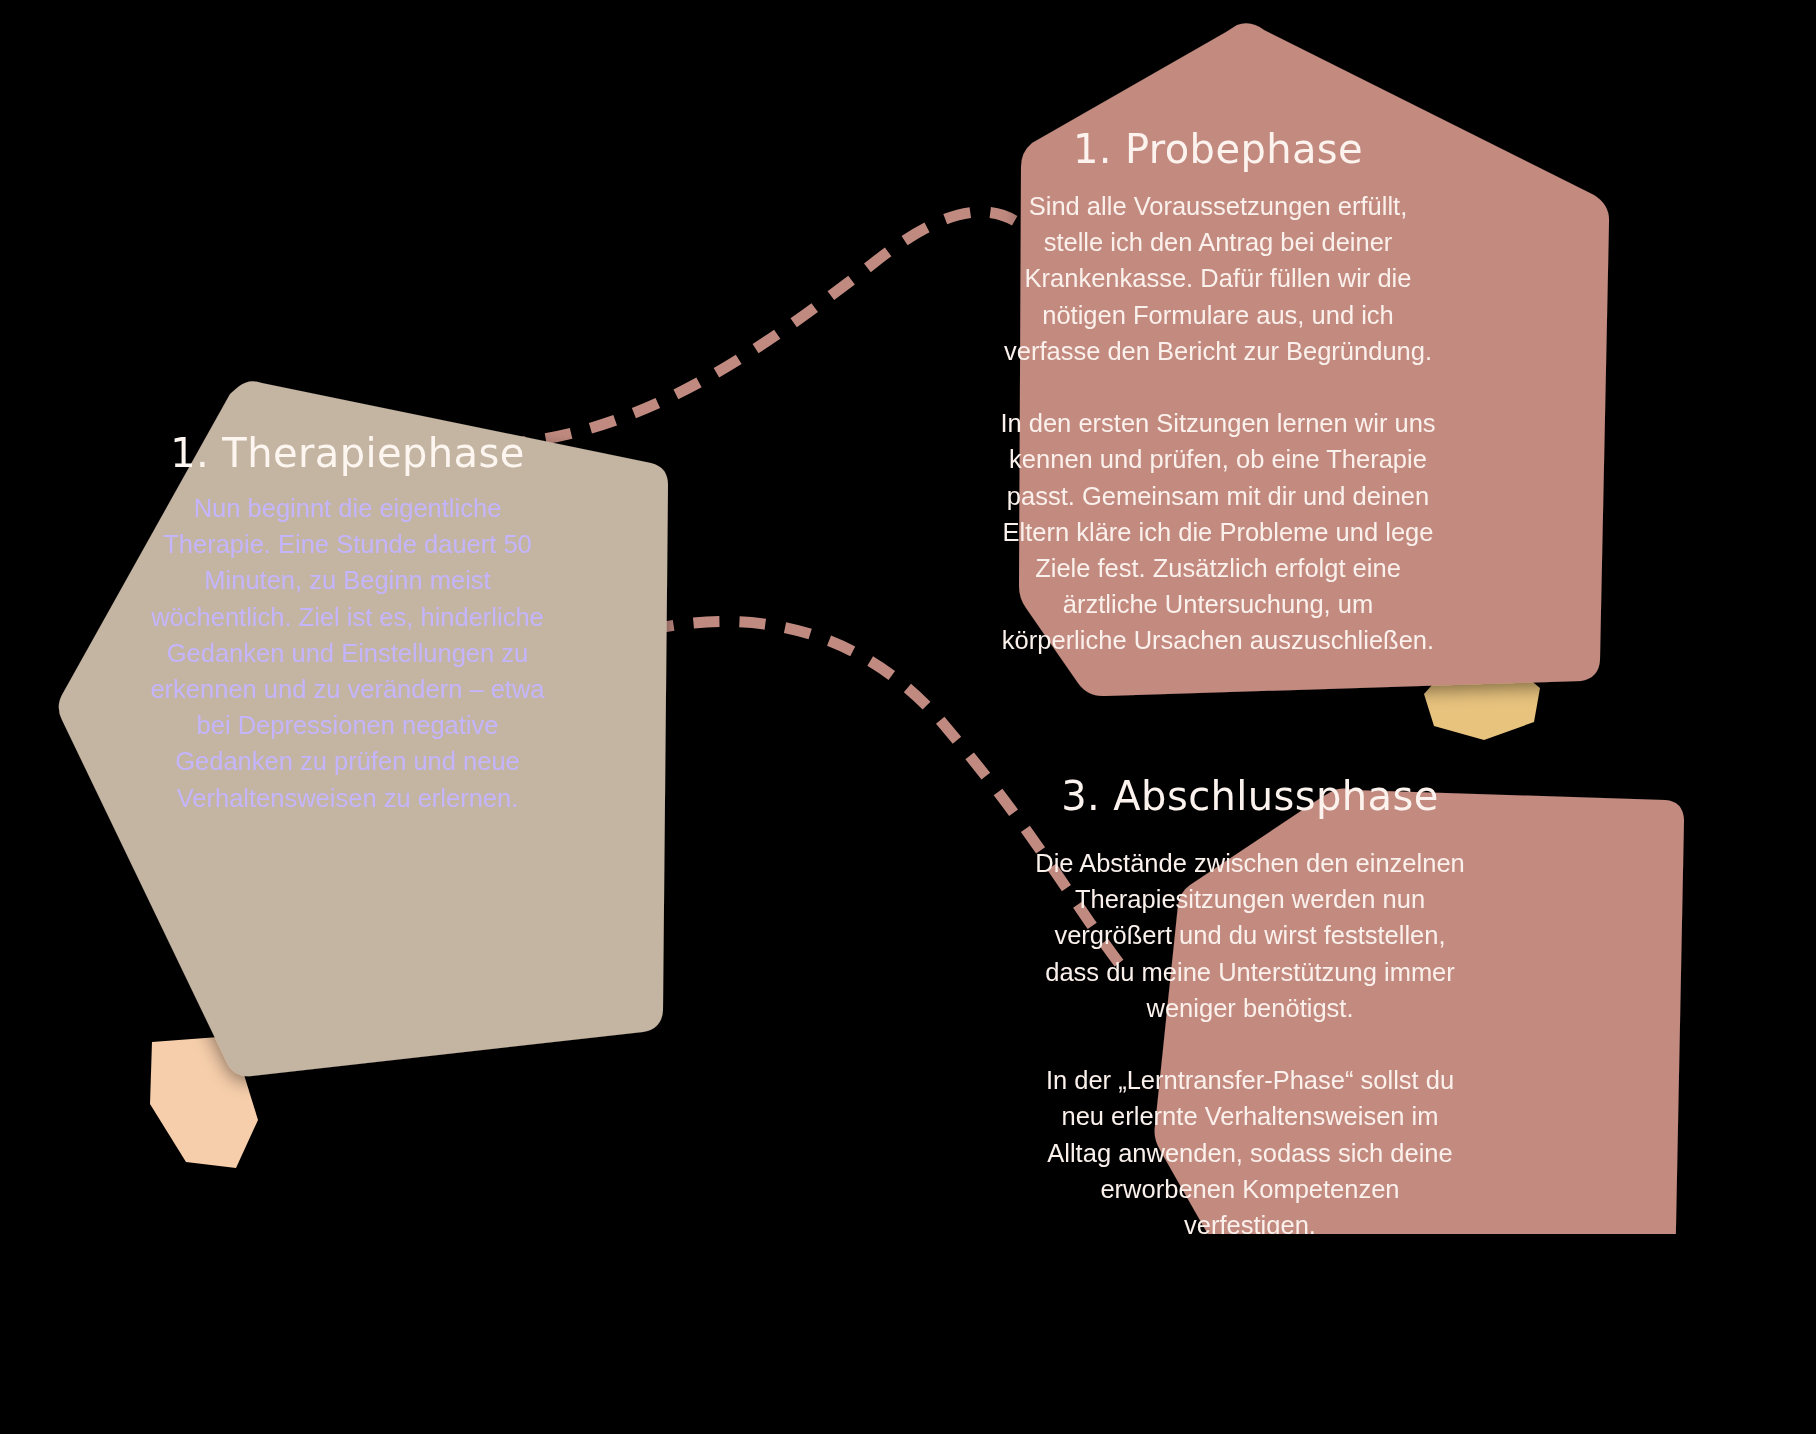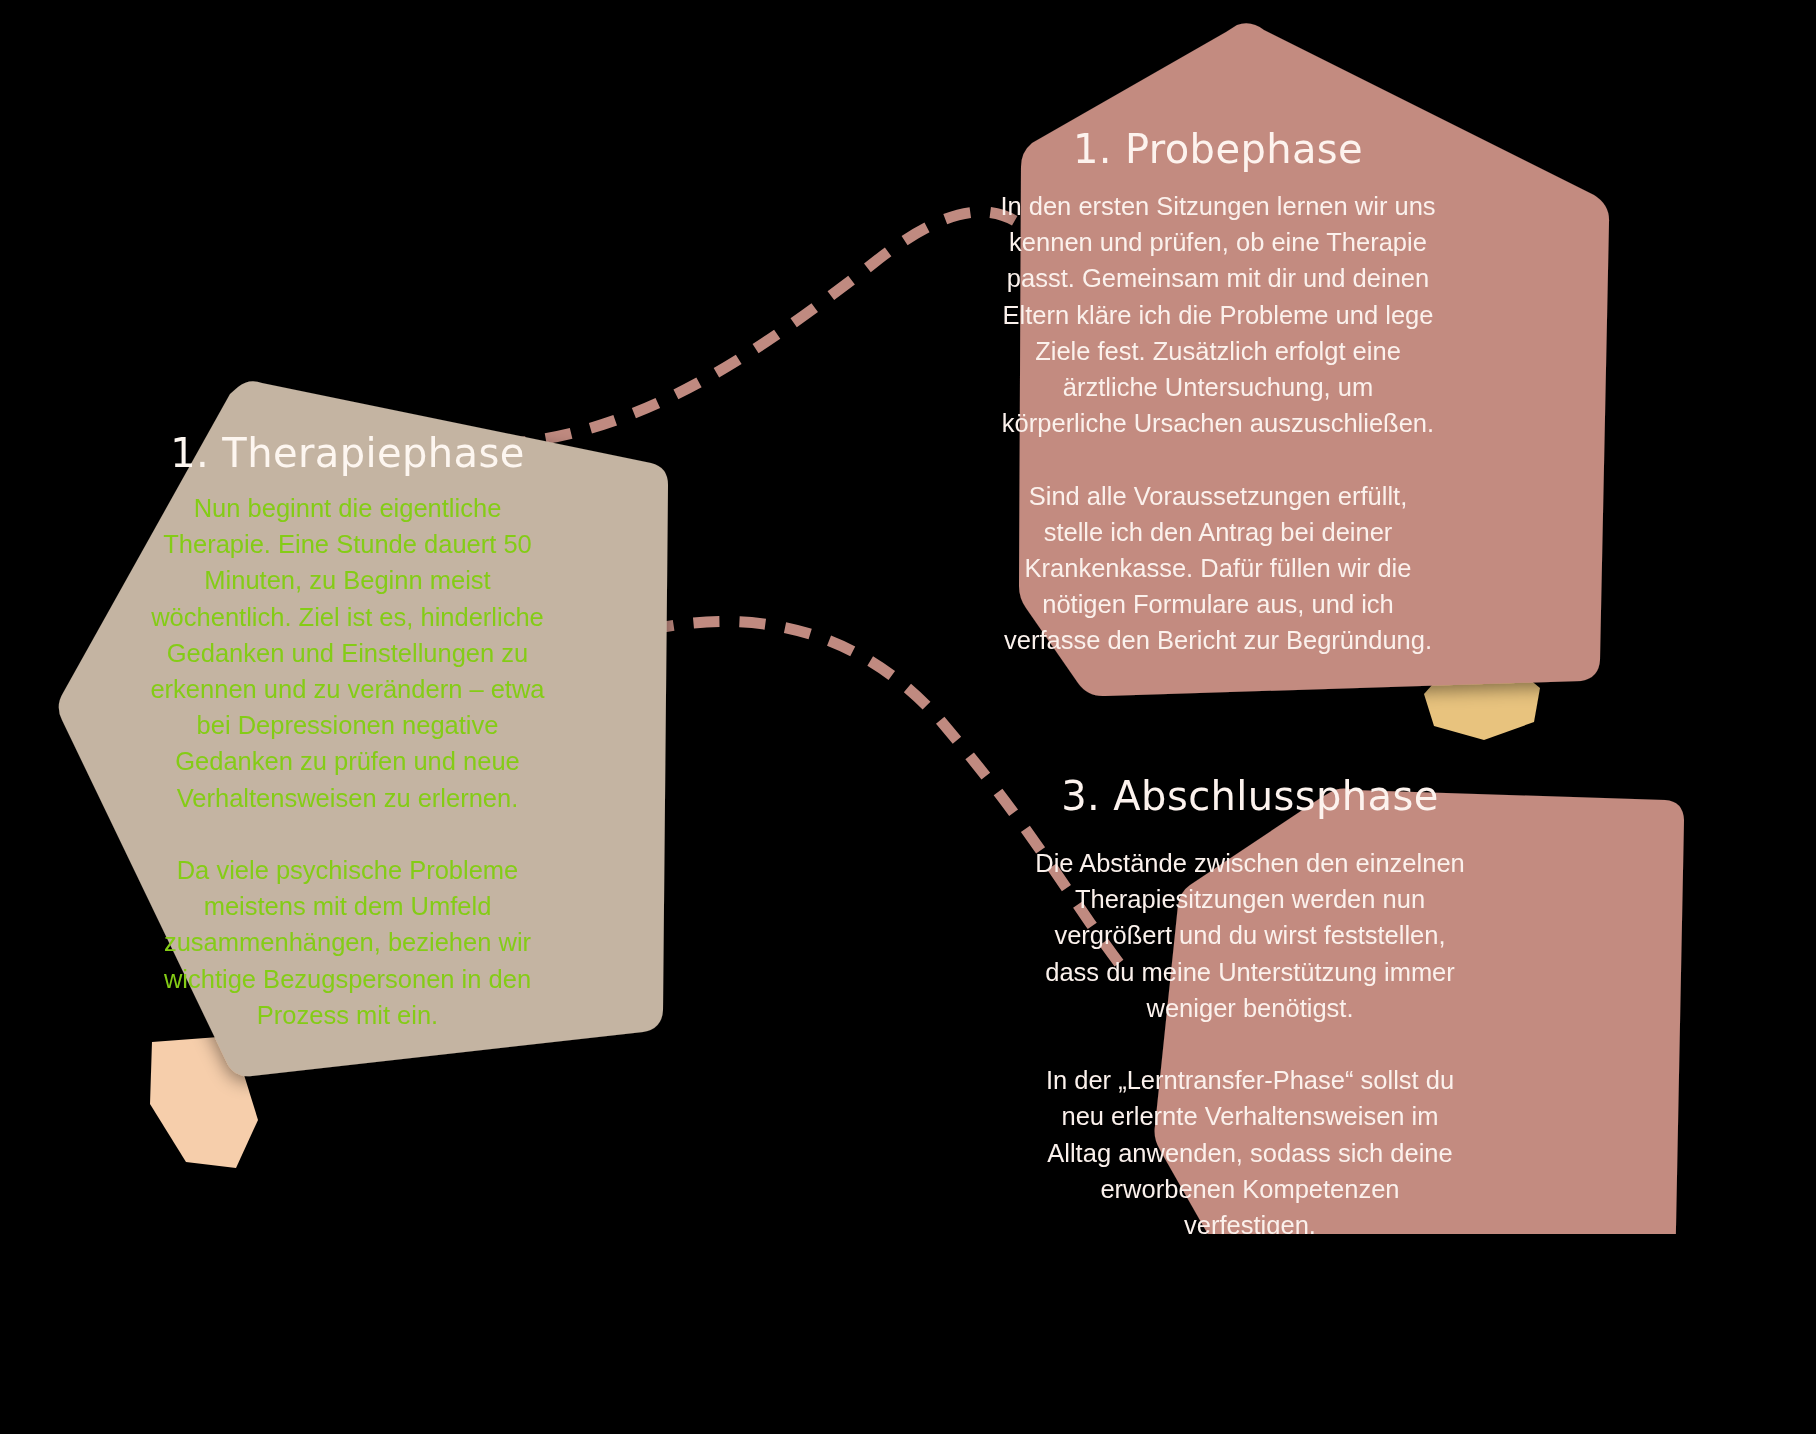--- a/index.html
+++ b/index.html
@@ -69,21 +69,21 @@
     top: 430px;
     width: 415px;
   }
   #c2-text .card-title {
     font-size: 40px;
     color: #fdf6f0;
     margin-bottom: 14px;
   }
   #c2-text .card-body {
     font-size: 25.5px;
-    color: #84cc16;
+    color: #c4b5fd;
   }
 
   
   #c3-text {
     left: 1035px;
     top: 773px;
     width: 430px;
   }
   #c3-text .card-title {
     font-size: 40px;
@@ -155,30 +155,29 @@
              Q 1153 1138 1155 1126
              L 1178 905
              Q 1180 892 1190 885
              L 1322 797
              Z"></path>
   </svg>
 
   <div class="card-text" id="c1-text">
     <div class="card-title">1. Probephase</div>
     <div class="card-body">
+      <p>Sind alle Voraussetzungen erfüllt, stelle ich den Antrag bei deiner Krankenkasse. Dafür füllen wir die nötigen Formulare aus, und ich verfasse den Bericht zur Begründung.</p>
       <p>In den ersten Sitzungen lernen wir uns kennen und prüfen, ob eine Therapie passt. Gemeinsam mit dir und deinen Eltern kläre ich die Probleme und lege Ziele fest. Zusätzlich erfolgt eine ärztliche Untersuchung, um körperliche Ursachen auszuschließen.</p>
-      <p>Sind alle Voraussetzungen erfüllt, stelle ich den Antrag bei deiner Krankenkasse. Dafür füllen wir die nötigen Formulare aus, und ich verfasse den Bericht zur Begründung.</p>
     </div>
   </div>
 
   <div class="card-text" id="c2-text">
     <div class="card-title">1. Therapiephase</div>
     <div class="card-body">
       <p>Nun beginnt die eigentliche Therapie. Eine Stunde dauert 50 Minuten, zu Beginn meist wöchentlich. Ziel ist es, hinderliche Gedanken und Einstellungen zu erkennen und zu verändern – etwa bei Depressionen negative Gedanken zu prüfen und neue Verhaltensweisen zu erlernen.</p>
-      <p>Da viele psychische Probleme meistens mit dem Umfeld zusammenhängen, beziehen wir wichtige Bezugspersonen in den Prozess mit ein.</p>
     </div>
   </div>
 
   <div class="card-text" id="c3-text">
     <div class="card-title">3. Abschlussphase</div>
     <div class="card-body">
       <p>Die Abstände zwischen den einzelnen Therapiesitzungen werden nun vergrößert und du wirst feststellen, dass du meine Unterstützung immer weniger benötigst.</p>
       <p>In der „Lerntransfer-Phase“ sollst du neu erlernte Verhaltensweisen im Alltag anwenden, sodass sich deine erworbenen Kompetenzen verfestigen.</p>
     </div>
   </div>

